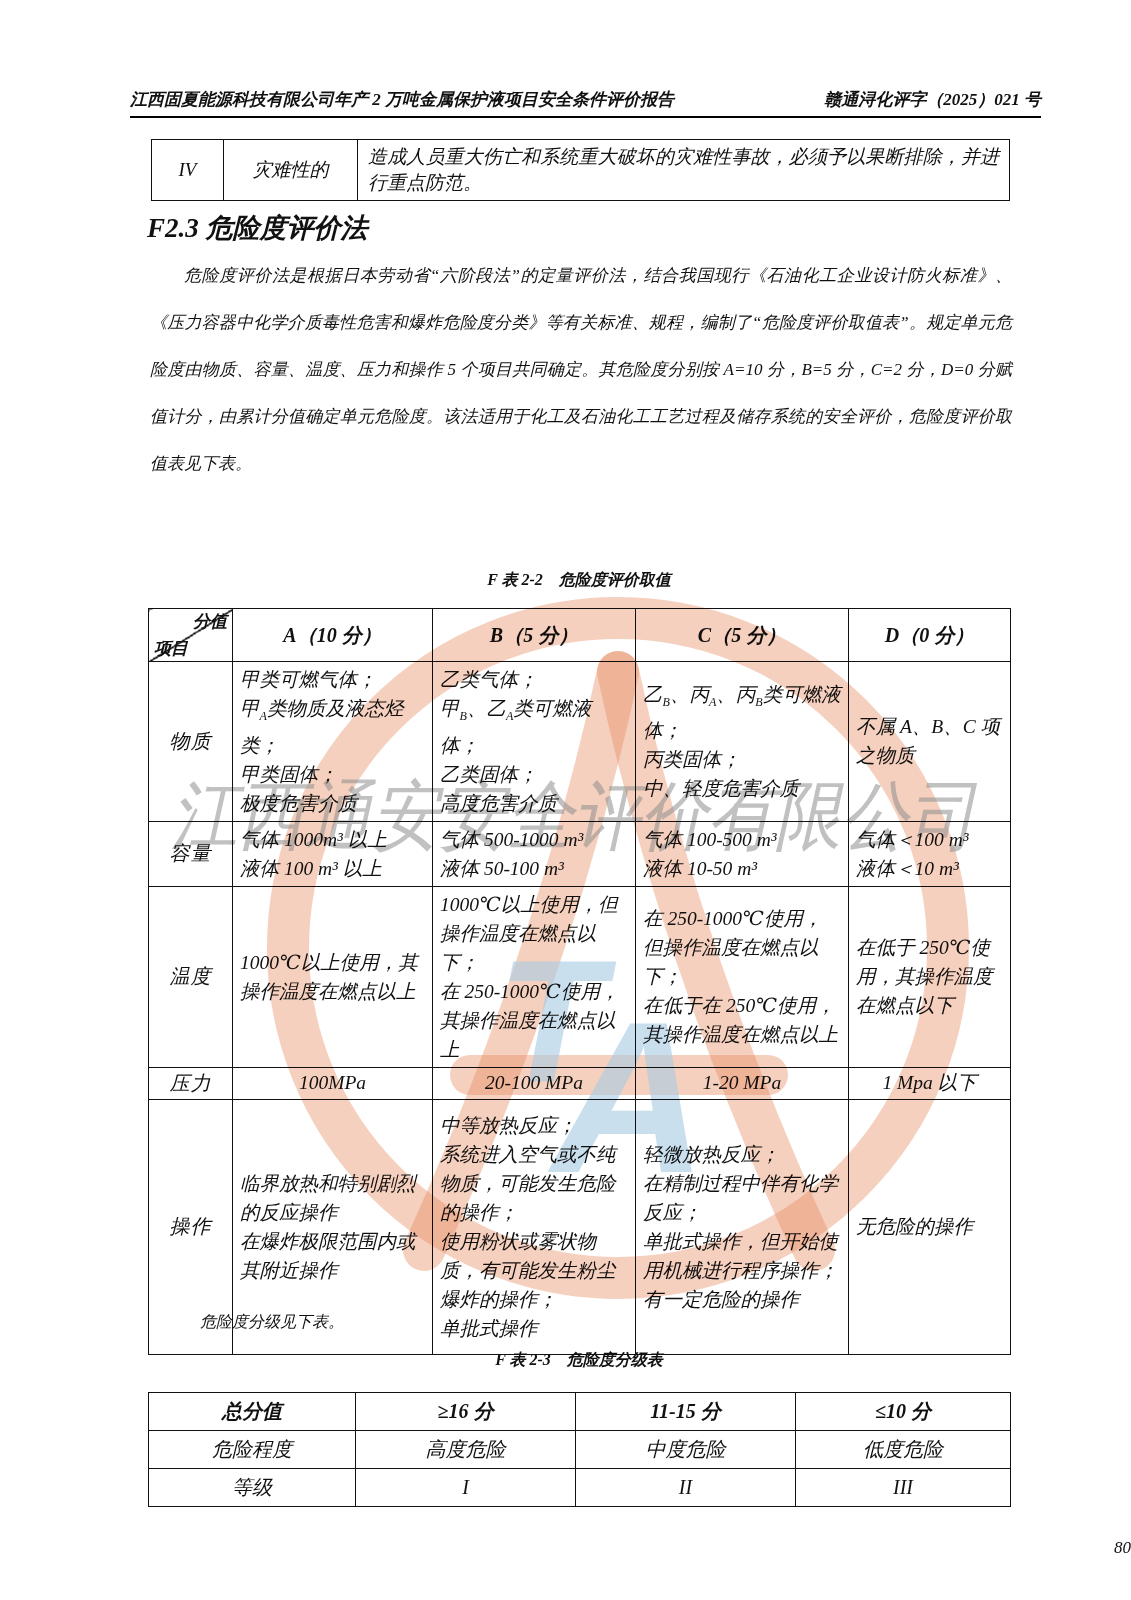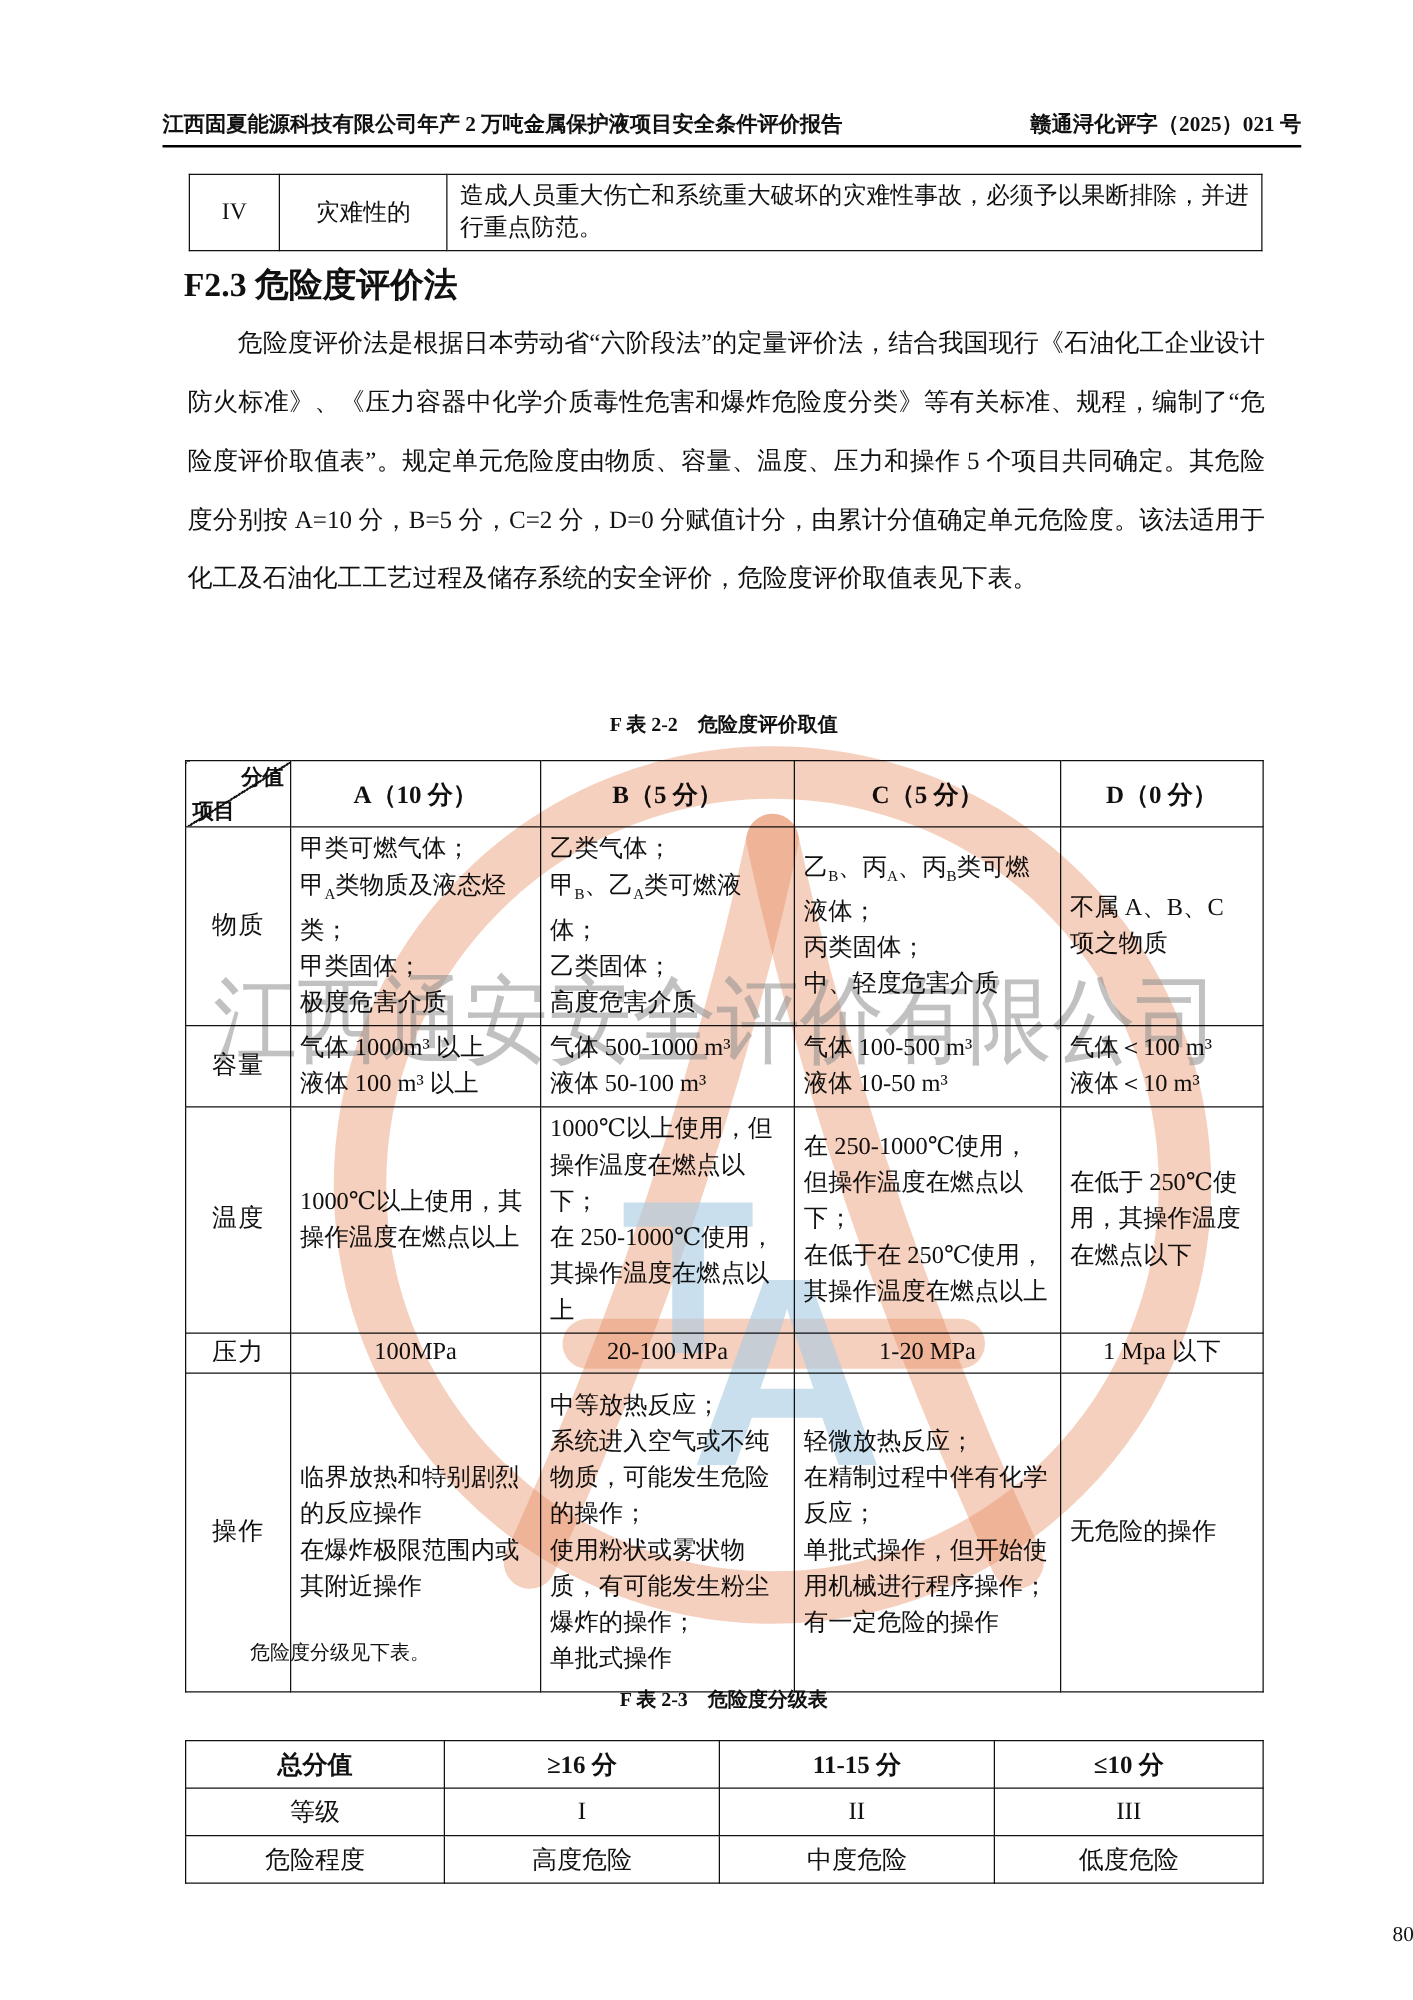--- a/index.html
+++ b/index.html
@@ -4,38 +4,39 @@
 <style>
   html,body{margin:0;padding:0;background:#888;}
   .page{
     position:relative;
     width:1131px;height:1600px;
     margin:0 auto;
     background:#ffffff;
     font-family:"Liberation Serif","DejaVu Serif",serif;
     color:#111;
     overflow:hidden;
+    font-style:italic;
   }
   
   .header{
     position:absolute;left:130px;right:90px;top:88px;
     display:flex;justify-content:space-between;align-items:flex-end;
     border-bottom:2.5px solid #000;padding-bottom:5px;
     font-weight:bold;font-size:17px;white-space:nowrap;
   }
   
   .frag{position:absolute;left:151px;top:139px;width:858px;border-collapse:collapse;table-layout:fixed;}
   .frag td{border:1.8px solid #111;font-size:19px;vertical-align:middle;}
   .frag .c1,.frag .c2{text-align:center;}
   .frag .c3{padding:4px 10px;line-height:26px;text-align:justify;}
   
   .sec-heading{position:absolute;left:147px;top:210px;font-size:27px;font-weight:bold;}
   .para{
     position:absolute;left:150px;top:252px;width:862px;
-    font-size:20px;line-height:47px;text-align:justify;text-indent:2em;
+    font-size:17px;line-height:47px;text-align:justify;text-indent:2em;
   }
   .tcaption{position:absolute;left:148px;width:862px;text-align:center;font-size:16px;font-weight:bold;}
   .cap22{top:570px;}
   .cap23{top:1350px;}
   
   .t22{position:absolute;left:148px;top:608px;width:862px;border-collapse:collapse;table-layout:fixed;}
   .t22 th,.t22 td{border:1.7px solid #111;}
   .t22 th{font-size:20px;font-weight:bold;}
   .t22 td{font-size:19.5px;line-height:29px;vertical-align:middle;padding:3px 7px;}
   .t22 td.rowlabel{text-align:center;padding:0;font-size:20px;letter-spacing:1px;}
@@ -151,30 +152,30 @@
         <col style="width:215px">
       </colgroup>
     <tbody>
         <tr class="hd">
       <td>总分值</td>
       <td>≥16 分</td>
       <td>11-15 分</td>
       <td>≤10 分</td>
     </tr>
     <tr>
+      <td>危险程度</td>
+      <td>高度危险</td>
+      <td>中度危险</td>
+      <td>低度危险</td>
+    </tr>
+    <tr>
       <td>等级</td>
       <td>I</td>
       <td>II</td>
       <td>III</td>
-    </tr>
-    <tr>
-      <td>危险程度</td>
-      <td>高度危险</td>
-      <td>中度危险</td>
-      <td>低度危险</td>
     </tr>
   </tbody>
     </table>
 
   <div class="pageno">80</div>
 
   <svg class="wm" width="1131" height="1600" viewBox="0 0 1131 1600">
     <g>
       <circle cx="618" cy="948" r="330" fill="none" stroke="#e78f63" stroke-width="42" opacity="0.42"></circle>
       <path d="M 618 672 Q 556 960 424 1250" fill="none" stroke="#e78f63" stroke-width="42" stroke-linecap="round" opacity="0.42"></path>

